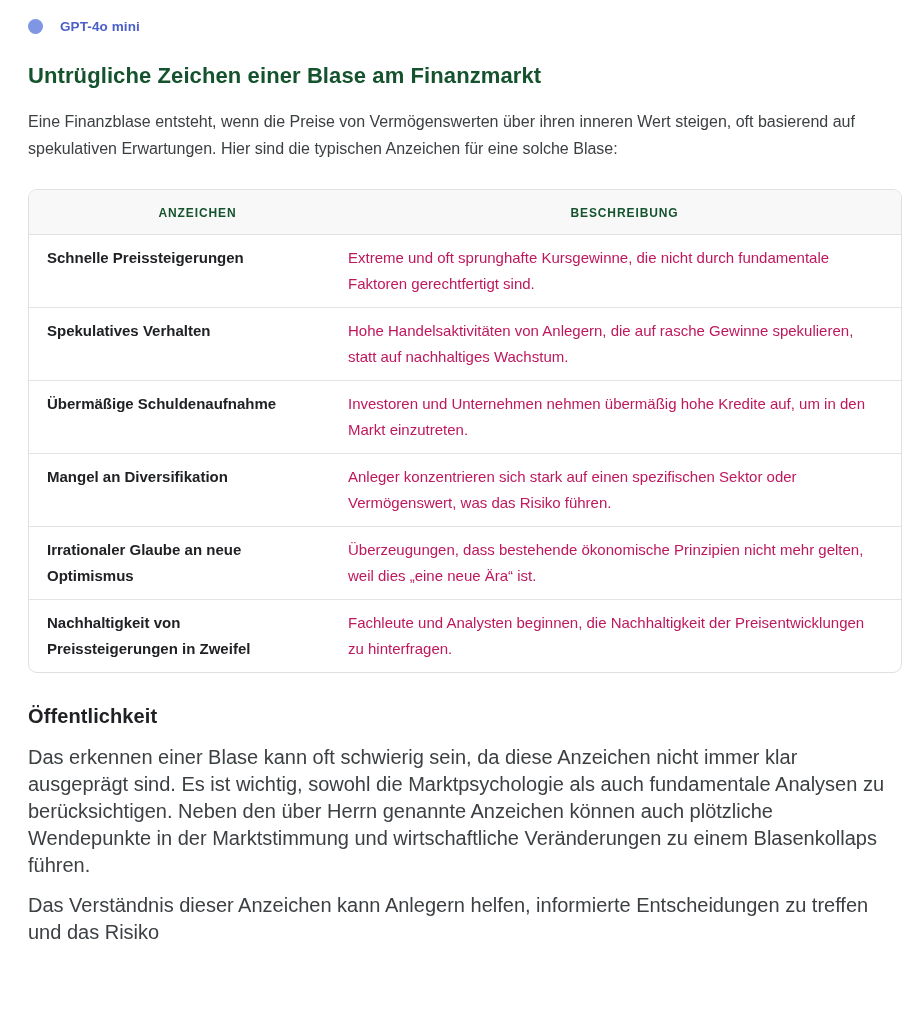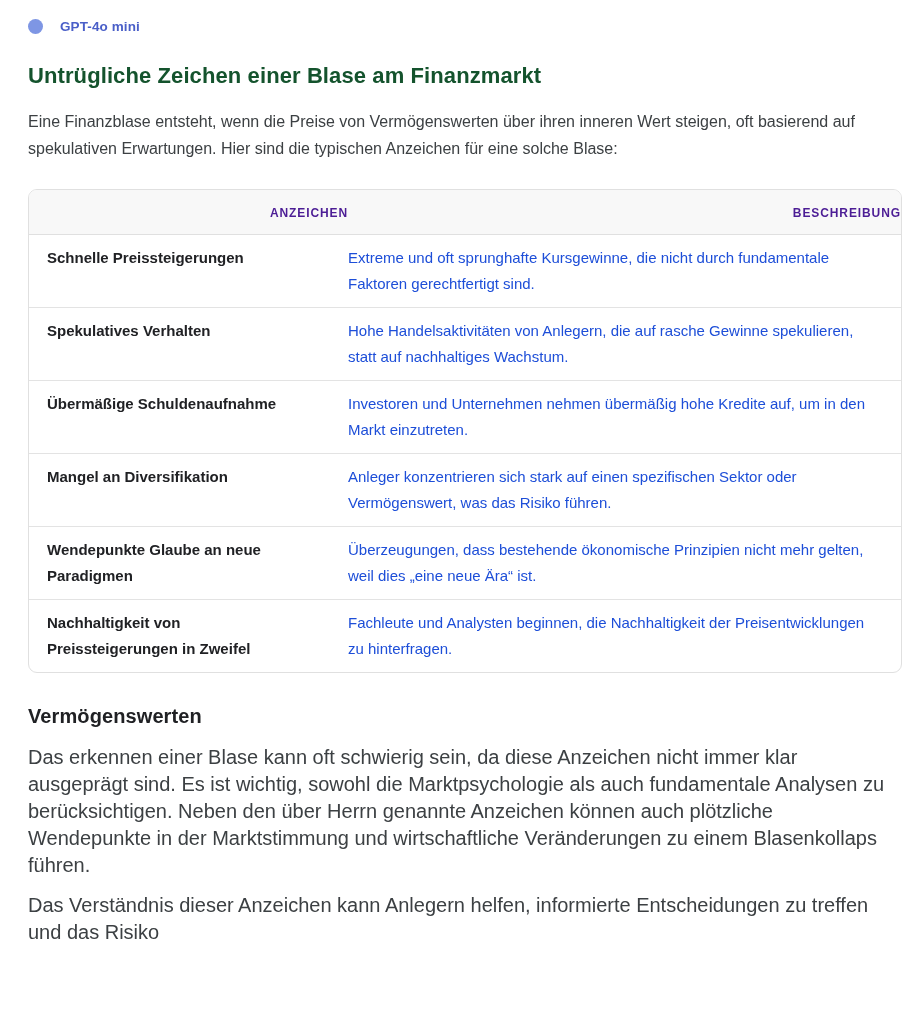--- a/index.html
+++ b/index.html
@@ -64,44 +64,44 @@
   }
   table.signs-table {
     width: 100%;
     border-collapse: separate;
     border-spacing: 0;
     table-layout: fixed;
   }
   col.col-sign { width: 319px; }
   .signs-table th {
     background: #f8f8f8;
-    text-align: right;
+    text-align: center;
     font-size: 12px;
     font-weight: 700;
     letter-spacing: 0.9px;
-    color: #4c1d95;
+    color: #14532d;
     padding: 16px 0 14px 0;
     border-bottom: 1px solid #e0e0e0;
   }
   .signs-table th.h-sign { padding-left: 18px; }
   .signs-table td {
     vertical-align: top;
     font-size: 15px;
     line-height: 26px;
     padding: 10px 0 10px 0;
   }
   .signs-table tbody tr + tr td { border-top: 1px solid #e3e3e3; }
   .signs-table td.cell-sign {
     font-weight: 700;
     color: #202124;
     padding-left: 18px;
     padding-right: 44px;
   }
   .signs-table td.cell-desc {
-    color: #1d4ed8;
+    color: #be185d;
     padding-right: 26px;
   }
   
   h2.section-heading {
     margin-top: 31px;
     font-size: 20px;
     line-height: 24px;
     font-weight: 700;
     color: #202124;
     letter-spacing: 0.1px;
@@ -152,30 +152,30 @@
         </tr>
         <tr>
           <td class="cell-sign">Übermäßige Schuldenaufnahme</td>
           <td class="cell-desc">Investoren und Unternehmen nehmen übermäßig hohe Kredite auf, um in den Markt einzutreten.</td>
         </tr>
         <tr>
           <td class="cell-sign">Mangel an Diversifikation</td>
           <td class="cell-desc">Anleger konzentrieren sich stark auf einen spezifischen Sektor oder Vermögenswert, was das Risiko führen.</td>
         </tr>
         <tr>
-          <td class="cell-sign">Wendepunkte Glaube an neue Paradigmen</td>
+          <td class="cell-sign">Irrationaler Glaube an neue Optimismus</td>
           <td class="cell-desc">Überzeugungen, dass bestehende ökonomische Prinzipien nicht mehr gelten, weil dies „eine neue Ära“ ist.</td>
         </tr>
         <tr>
           <td class="cell-sign">Nachhaltigkeit von Preissteigerungen in Zweifel</td>
           <td class="cell-desc">Fachleute und Analysten beginnen, die Nachhaltigkeit der Preisentwicklungen zu hinterfragen.</td>
         </tr>
       </tbody>
     </table>
   </div>
 
-  <h2 class="section-heading">Vermögenswerten</h2>
+  <h2 class="section-heading">Öffentlichkeit</h2>
 
   <p class="keypoints">Das erkennen einer Blase kann oft schwierig sein, da diese Anzeichen nicht immer klar ausgeprägt sind. Es ist wichtig, sowohl die Marktpsychologie als auch fundamentale Analysen zu berücksichtigen. Neben den über Herrn genannte Anzeichen können auch plötzliche Wendepunkte in der Marktstimmung und wirtschaftliche Veränderungen zu einem Blasenkollaps führen.</p>
 
   <p class="keypoints"><span>Das Verständnis dieser Anzeichen kann Anlegern helfen, informierte Entscheidungen zu treffen und das Risiko</span></p>
 
 </div>
 
 </body></html>

